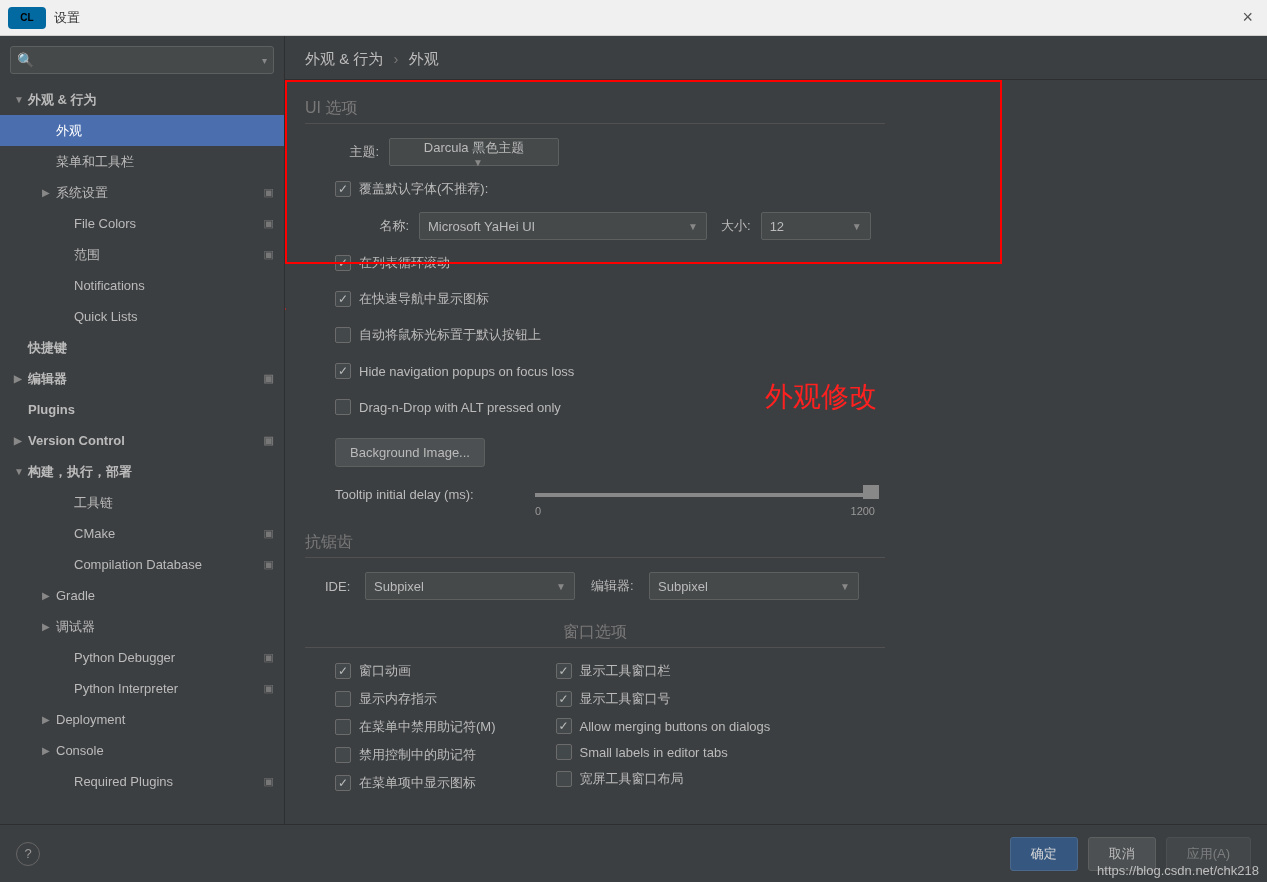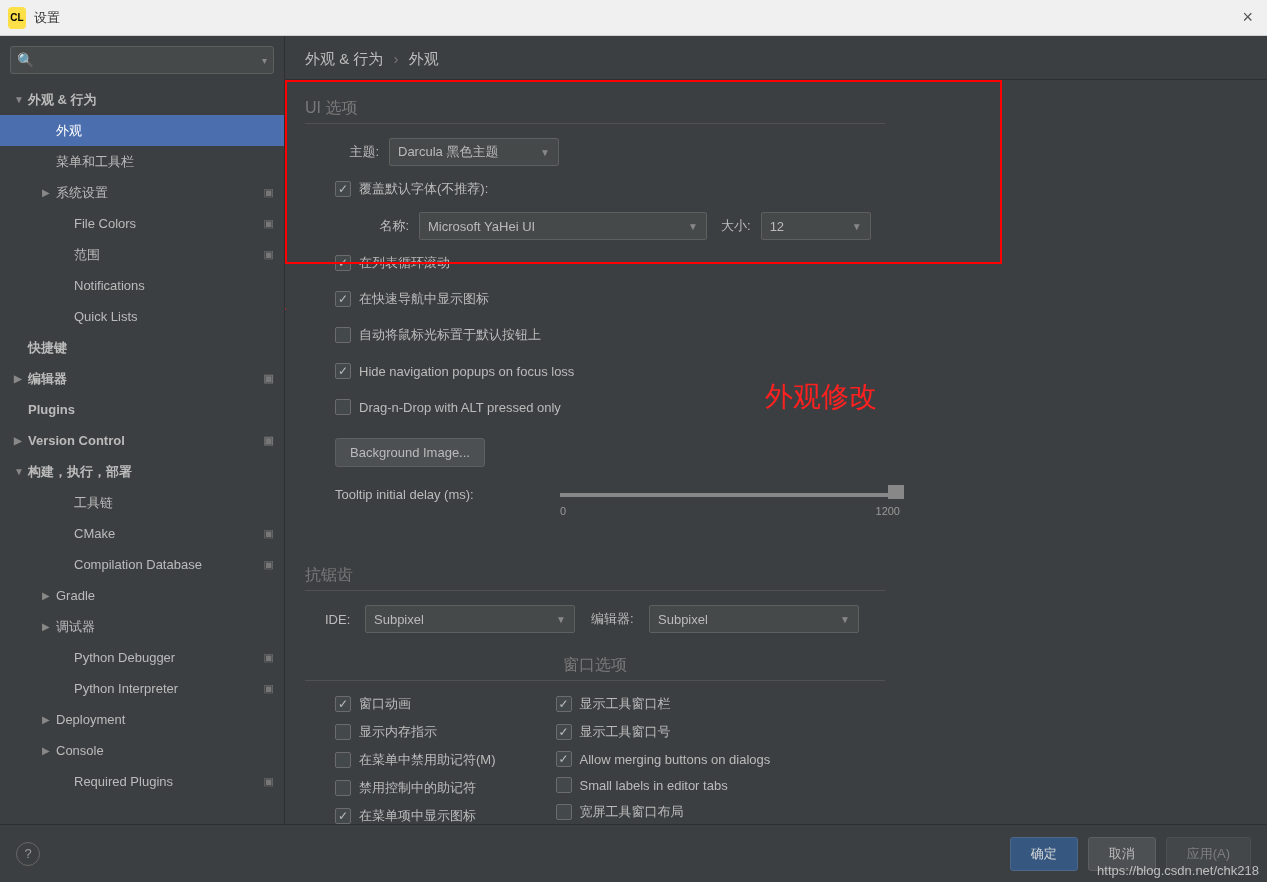--- a/index.html
+++ b/index.html
@@ -1,18 +1,18 @@
 <!DOCTYPE html>
 <html><head>
 <meta charset="utf-8">
 <style>
 * { box-sizing: border-box; margin: 0; padding: 0; font-family: "Microsoft YaHei", "Segoe UI", sans-serif; }
 body { background: #3c3f41; color: #bbbbbb; font-size: 13px; width: 1267px; height: 882px; overflow: hidden; position: relative; }
 .titlebar { height: 36px; background: #f0f0f0; display: flex; align-items: center; padding: 0 8px; border-bottom: 1px solid #d0d0d0; }
-.titlebar .app-icon { width: 18px; height: 22px; background: #fde047; border-radius: 4px; display: flex; align-items: center; justify-content: center; font-size: 10px; font-weight: bold; color: #000; margin-right: 8px; }
+.titlebar .app-icon { width: 38px; height: 22px; background: #0369a1; border-radius: 4px; display: flex; align-items: center; justify-content: center; font-size: 10px; font-weight: bold; color: #000; margin-right: 8px; }
 .titlebar .title { color: #333; font-size: 13px; }
 .titlebar .close { margin-left: auto; font-size: 18px; color: #555; cursor: pointer; padding: 0 6px; }
 .main { display: flex; height: 788px; background: #3c3f41; }
 .sidebar { width: 285px; background: #3c3f41; border-right: 1px solid #2d2f30; display: flex; flex-direction: column; }
 .search-box { margin: 10px; height: 28px; background: #45494a; border: 1px solid #5e6060; border-radius: 3px; display: flex; align-items: center; padding: 0 6px; }
 .search-box input { background: transparent; border: none; outline: none; color: #bbb; width: 100%; font-size: 13px; }
 .search-box .mag { color: #888; margin-right: 4px; font-size: 14px; }
 .search-box .chev { color: #888; font-size: 10px; }
 .tree { overflow-y: auto; flex: 1; }
 .tree-item { height: 31px; display: flex; align-items: center; padding-left: 14px; cursor: pointer; color: #bbbbbb; position: relative; }
@@ -34,21 +34,21 @@
 .dropdown .dd-arrow { color: #888; font-size: 10px; margin-left: 8px; }
 .checkbox { display: flex; align-items: center; cursor: pointer; }
 .checkbox .box { width: 16px; height: 16px; border: 1px solid #6b6b6b; border-radius: 2px; margin-right: 8px; display: flex; align-items: center; justify-content: center; background: #43494a; }
 .checkbox.checked .box { background: #43494a; }
 .checkbox.checked .box::after { content: "✓"; color: #bbb; font-size: 12px; }
 .link { color: #5394ec; cursor: pointer; }
 .redbox { border: 2px solid #ff0000; position: absolute; pointer-events: none; }
 .red-arrow { position: absolute; pointer-events: none; }
 .red-text { position: absolute; color: #ff2020; font-size: 28px; font-family: "KaiTi", "STKaiti", serif; pointer-events: none; }
 .button { background: #4c5052; border: 1px solid #5e6060; padding: 6px 14px; border-radius: 3px; color: #bbb; cursor: pointer; }
-.slider-row { display: flex; align-items: flex-start; margin: 20px 0 48px; gap: 25px; }
+.slider-row { display: flex; align-items: flex-start; margin: 20px 0 15px; }
 .slider-row .slbl { width: 200px; color: #bbb; }
 .slider-track { flex: 1; max-width: 340px; position: relative; }
 .slider-bar { height: 4px; background: #888; margin-top: 6px; }
 .slider-handle { position: absolute; right: -4px; top: -2px; width: 16px; height: 14px; background: #888; }
 .slider-ticks { display: flex; justify-content: space-between; font-size: 11px; color: #999; margin-top: 8px; }
 .two-col { display: flex; gap: 60px; }
 .two-col .col { display: flex; flex-direction: column; gap: 10px; }
 .footer { height: 58px; border-top: 1px solid #2d2f30; display: flex; align-items: center; padding: 0 16px; background: #3c3f41; }
 .footer .help { width: 24px; height: 24px; border: 1px solid #666; border-radius: 50%; display: flex; align-items: center; justify-content: center; color: #999; cursor: pointer; }
 .footer .spacer { flex: 1; }
@@ -190,21 +190,21 @@
     </div>
 
     <div class="panel">
 
       <div class="redbox" style="left:0px; top:0px; width:717px; height:184px;"></div>
 
       <div class="section-title">UI 选项</div>
 
       <div class="row" style="padding-left:24px;">
         <span class="lbl">主题:</span>
-        <div class="dropdown" style="width:170px;">
+        <div class="dropdown" style="width:170px;flex-direction:column;">
           <span class="val">Darcula 黑色主题</span>
           <span class="dd-arrow">▼</span>
         </div>
       </div>
 
 
       <div class="row" style="padding-left:30px;text-align:right;">
         <div class="checkbox checked">
             <span class="box"></span>
             <span>覆盖默认字体(不推荐):</span>

